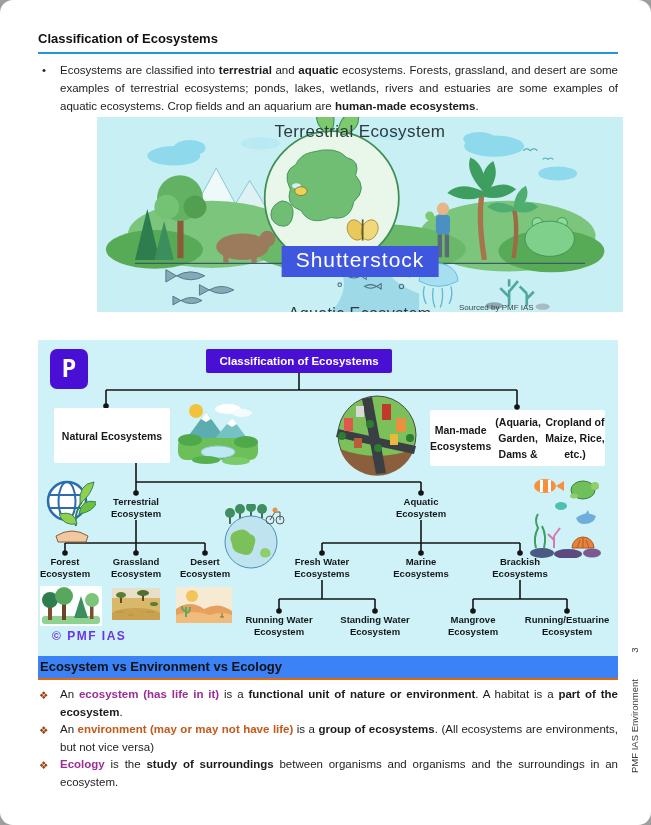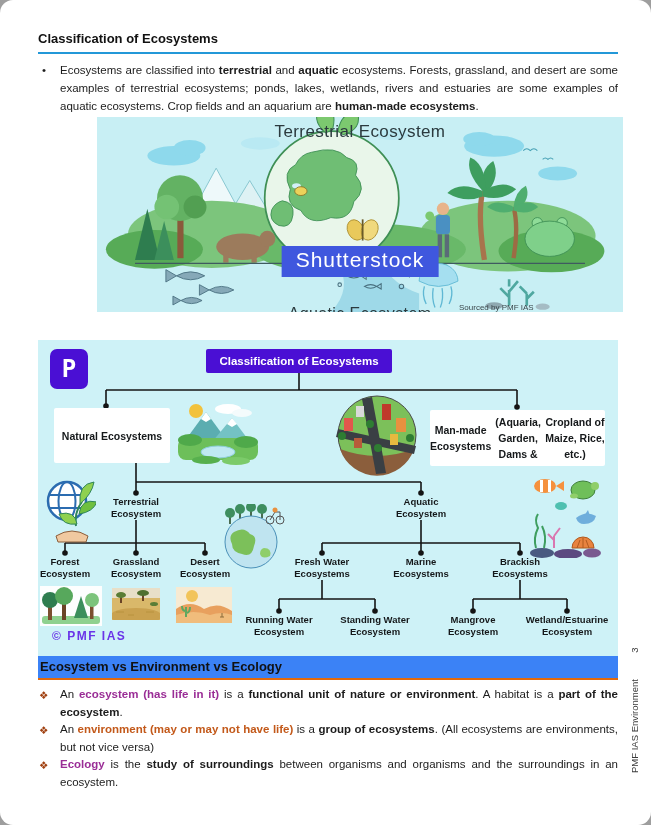--- a/index.html
+++ b/index.html
@@ -337,21 +337,21 @@
     </div>
     <div class="node" style="left:292px;top:274px;">
       <div>Standing Water</div>
         <div>Ecosystem</div>
     </div>
     <div class="node" style="left:390px;top:274px;">
       <div>Mangrove</div>
         <div>Ecosystem</div>
     </div>
     <div class="node" style="left:479px;top:274px;width:100px;">
-      <div>Wetland/Estuarine</div>
+      <div>Running/Estuarine</div>
         <div>Ecosystem</div>
     </div>
 
     <svg class="thumb" style="left:138px;top:60px;" width="84" height="66" viewBox="0 0 84 66">
       <circle cx="20" cy="11" r="7" fill="#f2c23c"></circle>
       <ellipse cx="52" cy="9" rx="13" ry="5" fill="#fff"></ellipse>
         <ellipse cx="66" cy="13" rx="10" ry="4" fill="#f4fbfc"></ellipse>
       <polygon points="8,42 30,12 52,42" fill="#5badb0"></polygon>
         <polygon points="25,19 30,12 35,19 30,22" fill="#fff"></polygon>
       <polygon points="36,42 56,18 74,42" fill="#74c2c4"></polygon>

